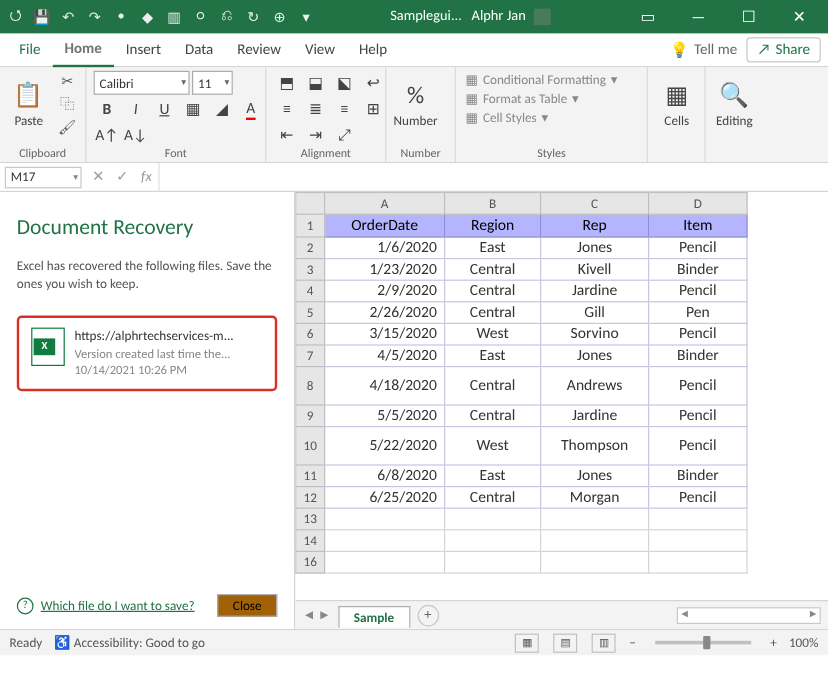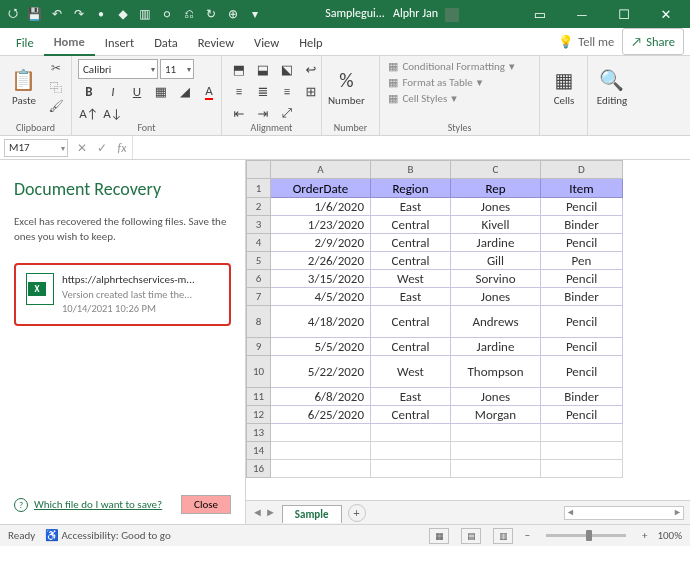--- a/index.html
+++ b/index.html
@@ -7,21 +7,21 @@
 
 
 .titlebar { background: #217346; height: 28px; display: flex; align-items: center; color: #fff; padding: 0 4px; }
 .titlebar .qat { display: flex; gap: 4px; align-items: center; }
 .titlebar .qat-icon { width: 18px; height: 18px; display: flex; align-items: center; justify-content: center; font-size: 12px; color: #fff; opacity: 0.9; }
 .titlebar .title-center { flex: 1; text-align: center; font-size: 12px; color: #fff; white-space: nowrap; overflow: hidden; }
 .titlebar .win-controls { display: flex; gap: 2px; }
 .titlebar .win-btn { width: 40px; height: 28px; display: flex; align-items: center; justify-content: center; font-size: 13px; }
 
 
-.menubar { background: #fff; height: 28px; display: flex; border-bottom: 1px solid #d4d4d4; padding: 0 6px; font-size: 12.5px; }
+.menubar { background: #fff; height: 28px; display: flex; align-items: center; border-bottom: 1px solid #d4d4d4; padding: 0 6px; font-size: 12.5px; }
 .menu-tab { padding: 0 10px; height: 28px; display: flex; align-items: center; color: #444; cursor: pointer; }
 .menu-tab.active { color: #737373; border-bottom: 2px solid #217346; font-weight: 600; }
 .menu-tab.file { color: #217346; font-weight: 400; }
 .menu-spacer { flex: 1; }
 .tellme { display: flex; align-items: center; color: #666; gap: 4px; padding: 0 8px; }
 .share-btn { border: 1px solid #c8c8c8; border-radius: 3px; padding: 2px 8px; color: #217346; display: flex; align-items: center; gap: 4px; }
 
 
 .ribbon { background: #f3f3f3; height: 80px; display: flex; border-bottom: 1px solid #d4d4d4; }
 .ribbon-group { border-right: 1px solid #d9d9d9; padding: 3px 6px 1px 6px; display: flex; flex-direction: column; position: relative; }
@@ -54,21 +54,21 @@
 .rec-item { border: 2px solid #d93025; border-radius: 4px; padding: 8px 10px; display: flex; gap: 8px; align-items: flex-start; }
 .rec-icon { width: 28px; height: 32px; background: #fff; border: 1px solid #107c41; display: flex; align-items: center; justify-content: center; position: relative; }
 .rec-icon-inner { width: 18px; height: 14px; background: #107c41; color: #fff; font-size: 9px; font-weight: bold; display: flex; align-items: center; justify-content: center; margin-left: -6px; }
 .rec-text { font-size: 11px; color: #444; line-height: 1.35; overflow: hidden; }
 .rec-text .line1 { color: #333; white-space: nowrap; overflow: hidden; text-overflow: ellipsis; max-width: 150px; }
 .rec-text .line2, .rec-text .line3 { color: #888; font-size: 10.5px; white-space: nowrap; overflow: hidden; text-overflow: ellipsis; max-width: 150px; }
 .recovery .bottom { position: absolute; bottom: 10px; left: 14px; right: 14px; display: flex; align-items: center; justify-content: space-between; }
 .help-link { display: flex; align-items: center; gap: 6px; font-size: 11px; }
 .help-link a { color: #217346; text-decoration: underline; }
 .help-q { width: 14px; height: 14px; border-radius: 50%; border: 1px solid #217346; color: #217346; font-size: 9px; display: flex; align-items: center; justify-content: center; }
-.close-btn { border: 1px solid #adadad; background: #fca5a5; padding: 2px 12px; font-size: 11px; }
+.close-btn { border: 1px solid #adadad; background: #a16207; padding: 2px 12px; font-size: 11px; }
 
 
 .gridwrap { flex: 1; display: flex; flex-direction: column; overflow: hidden; }
 .grid { flex: 1; overflow: auto; position: relative; }
 table.sheet { border-collapse: collapse; font-family: Calibri, sans-serif; font-size: 13px; }
 .sheet th, .sheet td { border: 1px solid #c6c6e0; }
 .sheet .colhdr th { background: #e6e6e6; color: #555; font-weight: 400; font-size: 11px; height: 18px; text-align: center; border: 1px solid #bfbfbf; }
 .sheet .colhdr th.corner { background: #e6e6e6; width: 24px; }
 .sheet td.rowhdr { background: #e6e6e6; color: #555; font-size: 11px; text-align: center; width: 24px; border: 1px solid #bfbfbf; }
 .sheet td.cell { background: #fff; padding: 0 6px; text-align: center; height: 18px; white-space: nowrap; }

